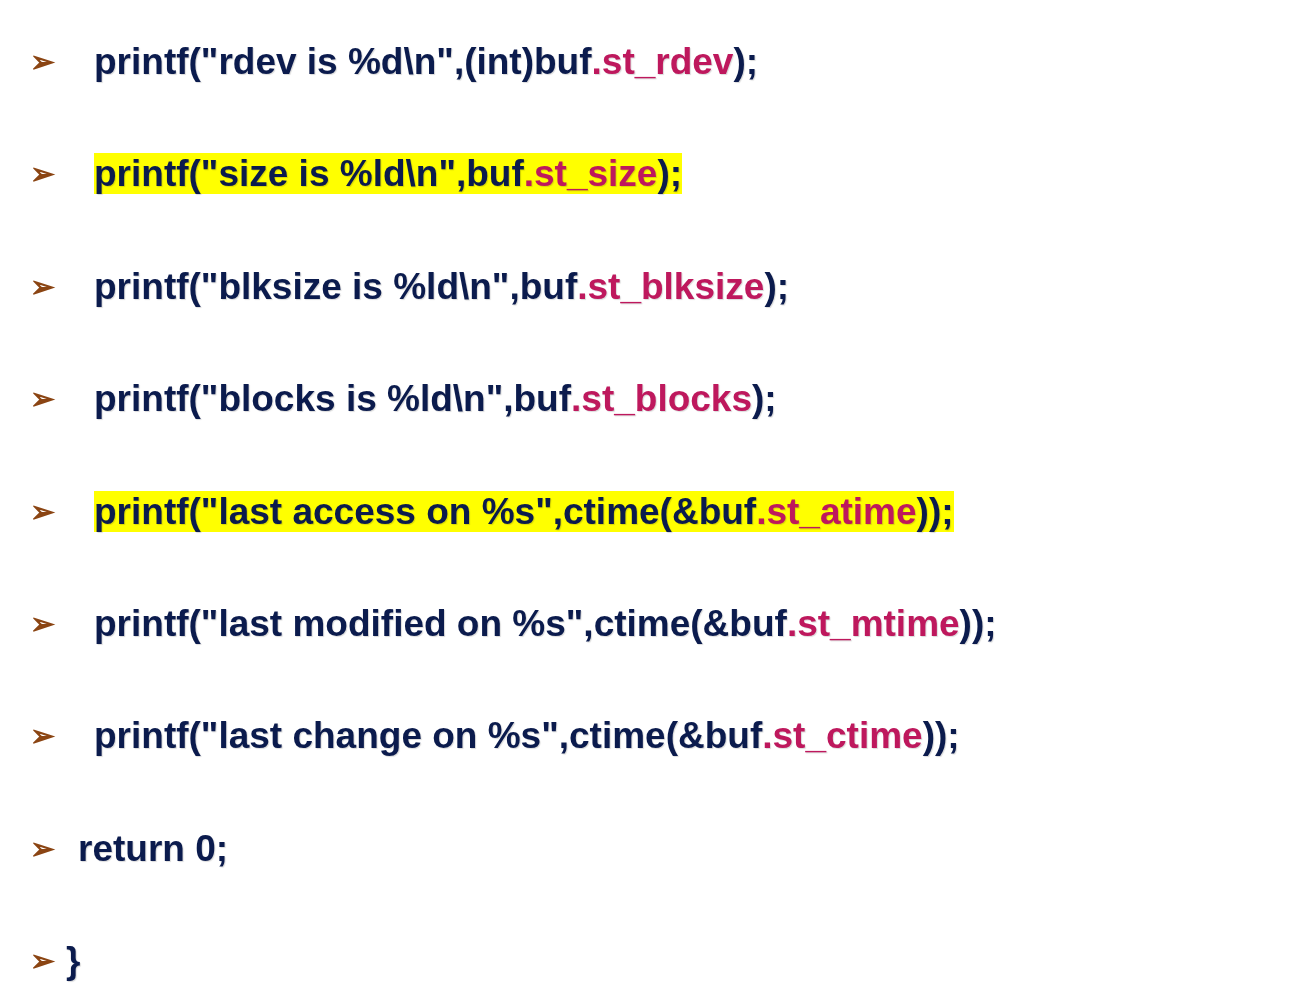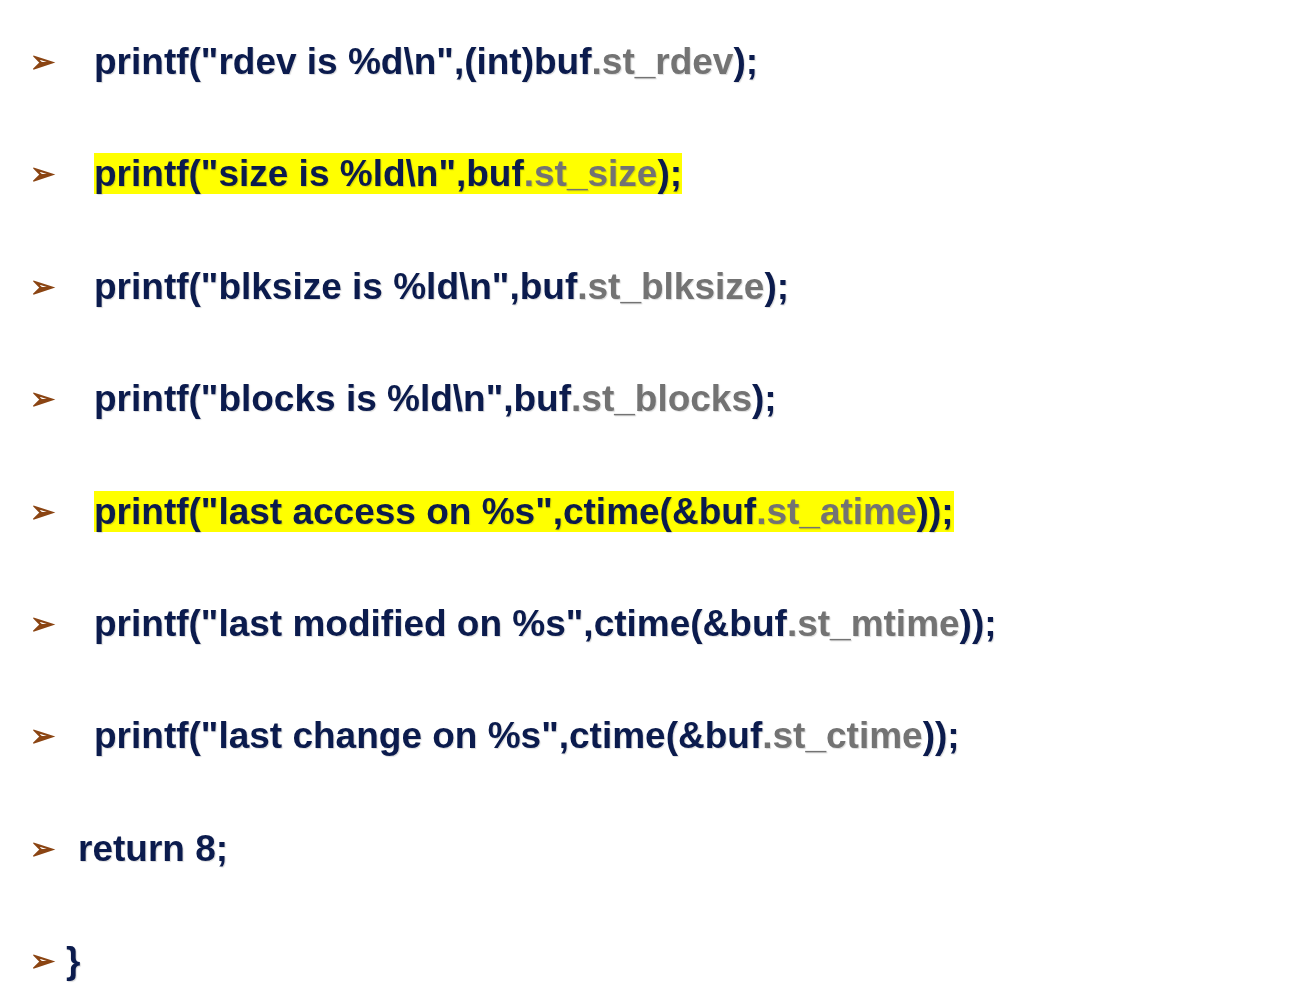--- a/index.html
+++ b/index.html
@@ -33,21 +33,21 @@
     width: 30px;
     font-size: 30px;
     color: #8b4513;
     margin-right: 34px;
     margin-top: 4px;
     user-select: none;
   }
   .bullet.tight { margin-right: 6px; }
   .content { flex: 1 1 auto; }
   .navy { color: #0b1b4d; text-shadow: 1px 1px 1px rgba(0,0,0,0.15); }
-  .red  { color: #737373; text-shadow: 1px 1px 1px rgba(0,0,0,0.15); }
+  .red  { color: #be185d; text-shadow: 1px 1px 1px rgba(0,0,0,0.15); }
   .hl   { background: #ffff00; }
   .shadow { text-shadow: 1px 1px 1px rgba(0,0,0,0.15); }
 </style>
 </head>
 <body>
 
 <div class="slide">
 
 <div class="row">
       <span class="bullet">➢</span>
@@ -72,19 +72,19 @@
     <div class="row">
       <span class="bullet">➢</span>
       <span class="content shadow"><span><span class="navy">printf("last modified on %s",ctime(&amp;buf</span><span class="red">.st_mtime</span><span class="navy">));</span></span></span>
     </div>
     <div class="row">
       <span class="bullet">➢</span>
       <span class="content shadow"><span><span class="navy">printf("last change on %s",ctime(&amp;buf</span><span class="red">.st_ctime</span><span class="navy">));</span></span></span>
     </div>
     <div class="row">
       <span class="bullet" style="margin-right: 18px;">➢</span>
-      <span class="content shadow"><span><span class="navy">return 8;</span></span></span>
+      <span class="content shadow"><span><span class="navy">return 0;</span></span></span>
     </div>
     <div class="row last">
       <span class="bullet tight">➢</span>
       <span class="content shadow"><span><span class="navy">}</span></span></span>
     </div>
   </div>
 
 </body></html>

